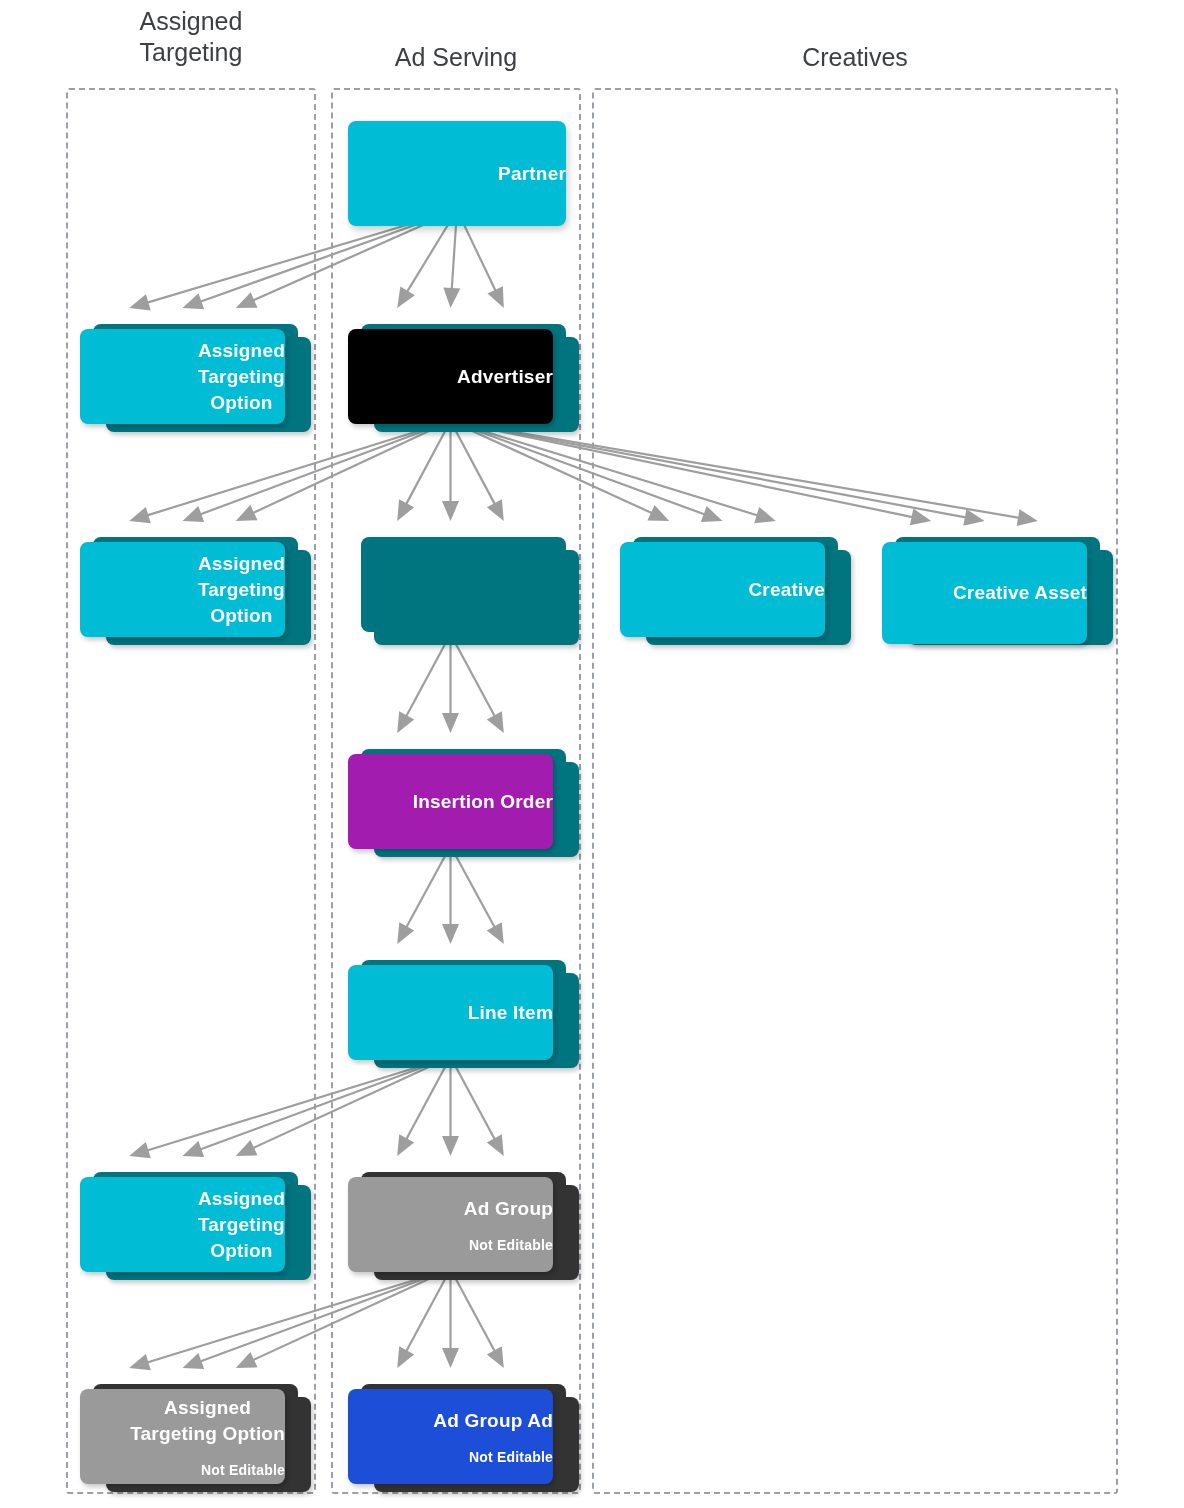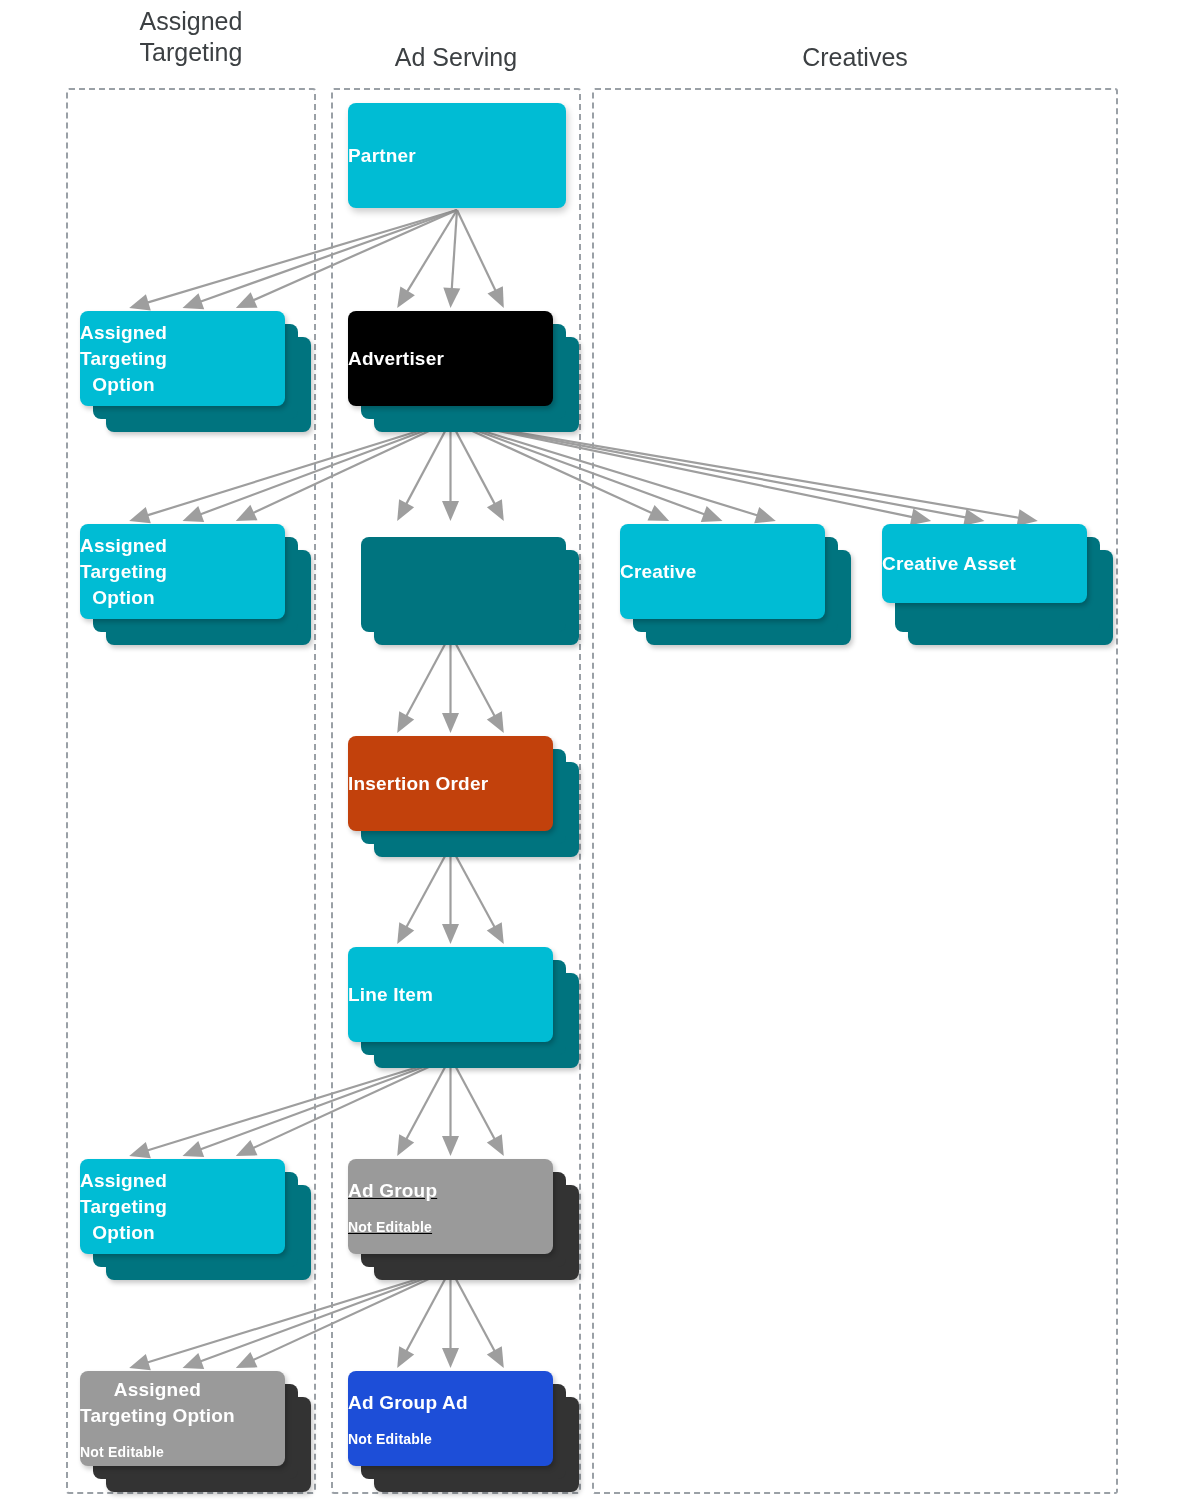--- a/index.html
+++ b/index.html
@@ -58,23 +58,24 @@
   .card {
     position: absolute;
     box-sizing: border-box;
     border-radius: 8px;
   }
   .card.back2 { }
   .card.back1 { }
   .card.front {
     display: flex;
     flex-direction: column;
-    align-items: flex-start;
+    align-items: flex-end;
     justify-content: center;
     box-shadow: 2px 3px 5px rgba(0,0,0,0.22);
+    margin-top: 18px;
   }
   .card.front.flat {
     box-shadow: 2px 4px 7px rgba(0,0,0,0.20);
   }
   .card-title {
     font-weight: bold;
     font-size: 19px;
     line-height: 26px;
     color: #ffffff;
     text-align: center;
@@ -242,28 +243,28 @@
       <div class="node" style="left: 620px; top: 524px; width: 231px; height: 139px;">
         <div class="card back2" style="left: 26px; top: 26px; width: 205px; height: 95px; background: rgb(0, 116, 127); box-shadow: rgba(0, 0, 0, 0.22) 2px 3px 5px;"></div>
         <div class="card back1" style="left: 13px; top: 13px; width: 205px; height: 95px; background: rgb(0, 116, 127);"></div>
         <div class="card front" style="left: 0px; top: 0px; width: 205px; height: 95px; background: rgb(0, 188, 212);">
           <div class="card-title">Creative</div>
         </div>
       </div>
       <div class="node" style="left: 882px; top: 524px; width: 231px; height: 121px;">
         <div class="card back2" style="left: 26px; top: 26px; width: 205px; height: 95px; background: rgb(0, 116, 127); box-shadow: rgba(0, 0, 0, 0.22) 2px 3px 5px;"></div>
         <div class="card back1" style="left: 13px; top: 13px; width: 205px; height: 95px; background: rgb(0, 116, 127);"></div>
-        <div class="card front" style="left: 0px; top: 0px; width: 205px; height: 79px; background: rgb(0, 188, 212);">
+        <div class="card front" style="left: 0px; top: 0px; width: 205px; height: 102px; background: rgb(0, 188, 212);">
           <div class="card-title">Creative Asset</div>
         </div>
       </div>
       <div class="node" style="left: 348px; top: 736px; width: 231px; height: 121px;">
         <div class="card back2" style="left: 26px; top: 26px; width: 205px; height: 95px; background: rgb(0, 116, 127); box-shadow: rgba(0, 0, 0, 0.22) 2px 3px 5px;"></div>
         <div class="card back1" style="left: 13px; top: 13px; width: 205px; height: 95px; background: rgb(0, 116, 127);"></div>
-        <div class="card front" style="left: 0px; top: 0px; width: 205px; height: 95px; background: #c2410c;">
+        <div class="card front" style="left: 0px; top: 0px; width: 205px; height: 95px; background: #a21caf;">
           <div class="card-title">Insertion Order</div>
         </div>
       </div>
       <div class="node" style="left: 348px; top: 947px; width: 231px; height: 144px; text-decoration: underline;">
         <div class="card back2" style="left: 26px; top: 26px; width: 205px; height: 95px; background: rgb(0, 116, 127); box-shadow: rgba(0, 0, 0, 0.22) 2px 3px 5px;"></div>
         <div class="card back1" style="left: 13px; top: 13px; width: 205px; height: 95px; background: rgb(0, 116, 127);"></div>
         <div class="card front" style="left: 0px; top: 0px; width: 205px; height: 95px; background: rgb(0, 188, 212);">
           <div class="card-title">Line Item</div>
         </div>
       </div>
@@ -272,21 +273,21 @@
         <div class="card back1" style="left: 13px; top: 13px; width: 205px; height: 95px; background: rgb(0, 116, 127);"></div>
         <div class="card front" style="left: 0px; top: 0px; width: 205px; height: 95px; background: rgb(0, 188, 212);">
           <div class="card-title">Assigned
 Targeting
 Option</div>
         </div>
       </div>
       <div class="node" style="left: 348px; top: 1159px; width: 231px; height: 121px;">
         <div class="card back2" style="left: 26px; top: 26px; width: 205px; height: 95px; background: rgb(51, 51, 51); box-shadow: rgba(0, 0, 0, 0.22) 2px 3px 5px;"></div>
         <div class="card back1" style="left: 13px; top: 13px; width: 205px; height: 95px; background: rgb(51, 51, 51);"></div>
-        <div class="card front" style="left: 0px; top: 0px; width: 205px; height: 95px; background: rgb(154, 154, 154); text-decoration: underline;">
+        <div class="card front" style="left: 0px; top: 0px; width: 205px; height: 95px; background: rgb(154, 154, 154);">
           <div class="card-title">Ad Group</div>
           <div class="card-sub">Not Editable</div>
         </div>
       </div>
       <div class="node" style="left: 80px; top: 1371px; width: 231px; height: 121px;">
         <div class="card back2" style="left: 26px; top: 26px; width: 205px; height: 95px; background: rgb(51, 51, 51); box-shadow: rgba(0, 0, 0, 0.22) 2px 3px 5px;"></div>
         <div class="card back1" style="left: 13px; top: 13px; width: 205px; height: 95px; background: rgb(51, 51, 51);"></div>
         <div class="card front" style="left: 0px; top: 0px; width: 205px; height: 95px; background: rgb(154, 154, 154);">
           <div class="card-title">Assigned
 Targeting Option</div>

